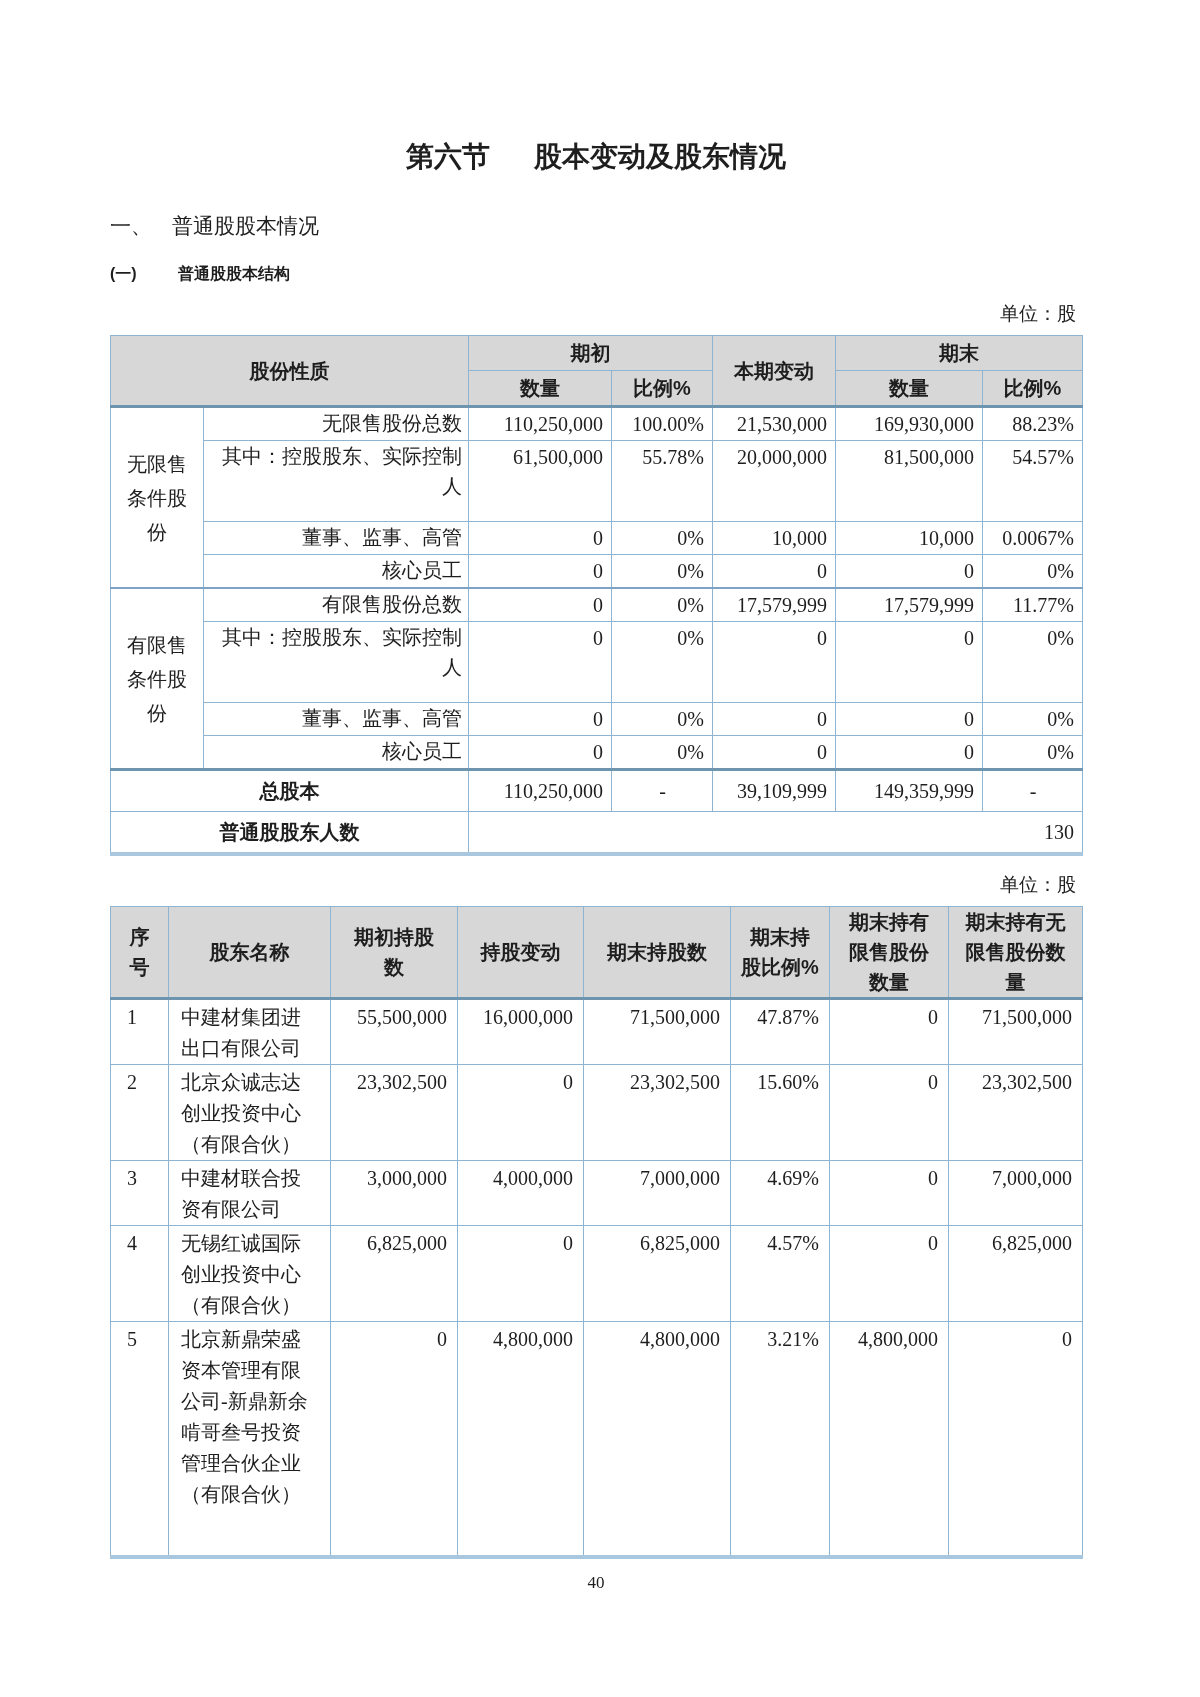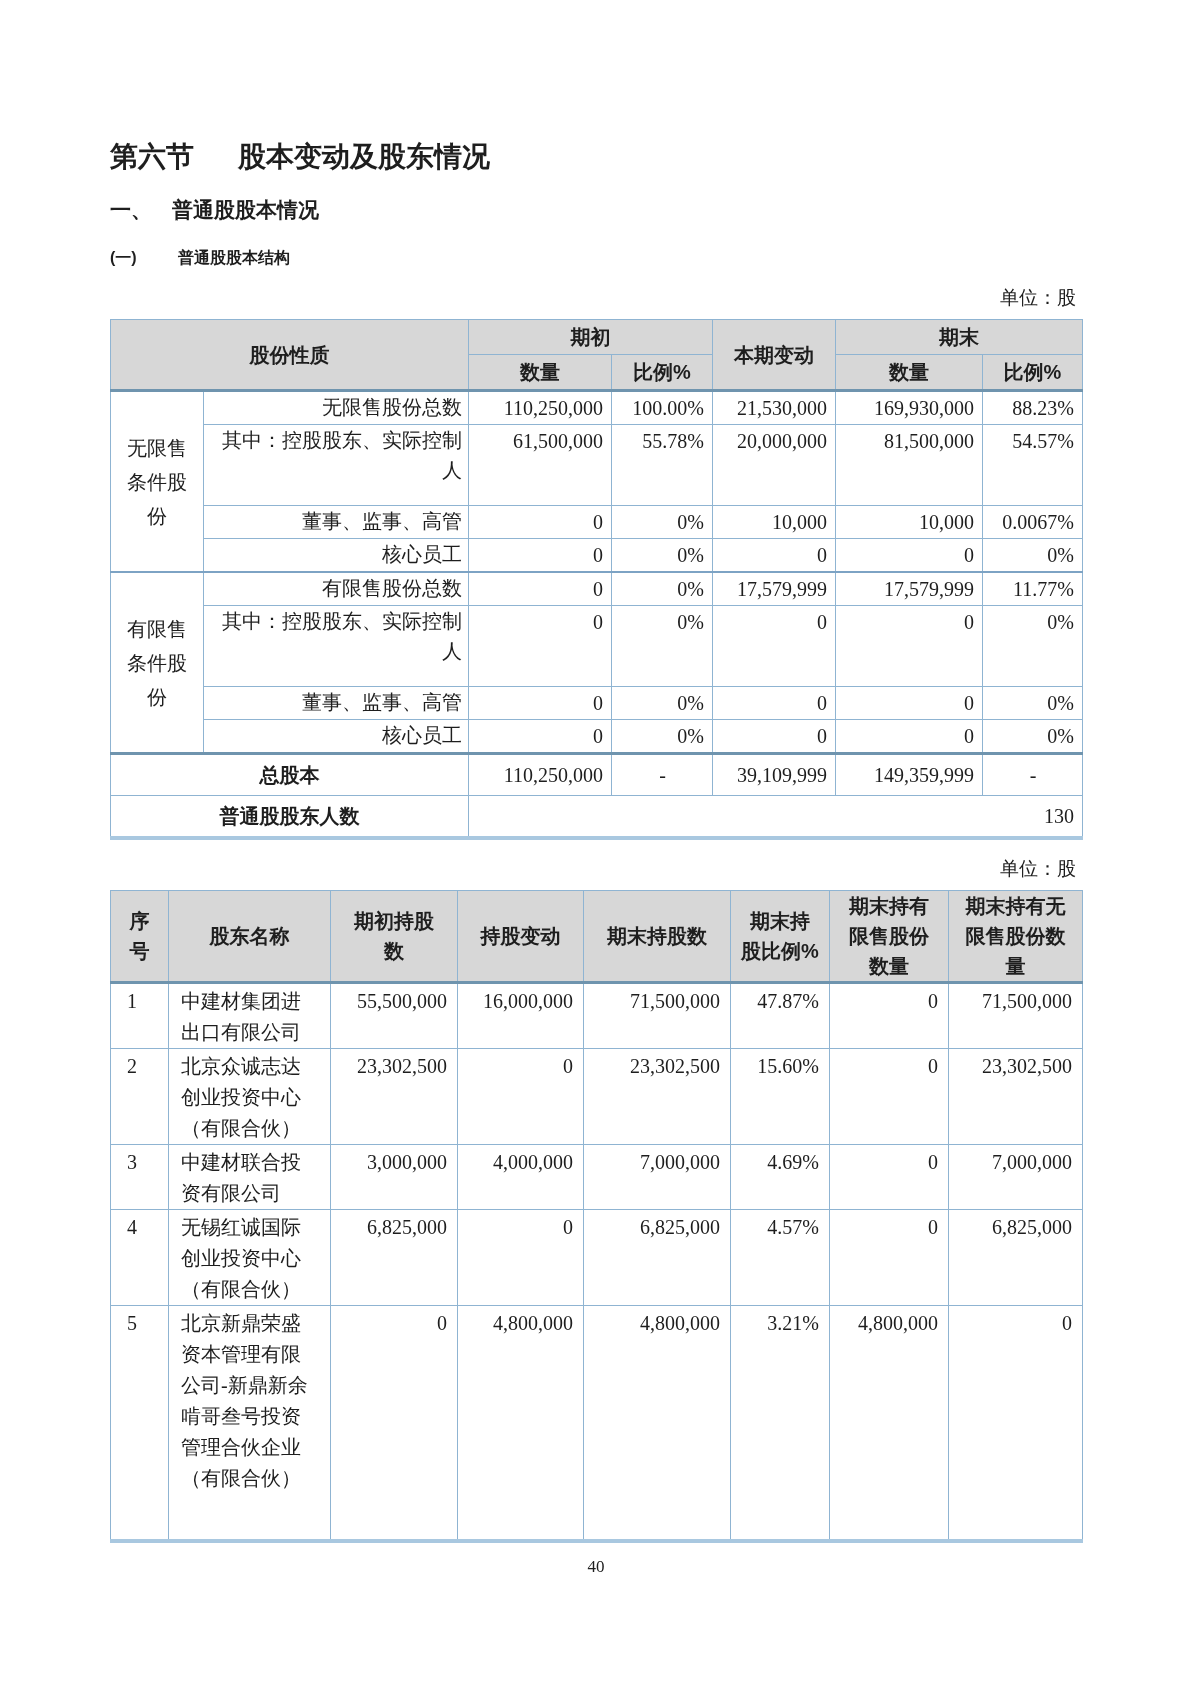--- a/index.html
+++ b/index.html
@@ -1,23 +1,23 @@
 <!DOCTYPE html>
 <html><head>
 <meta charset="utf-8">
 <style>
   html,body{margin:0;padding:0;background:#ffffff;}
   .page{position:relative;width:1200px;height:1697px;box-sizing:border-box;
         padding:138px 118px 0 110px;background:#ffffff;color:#1e1e1e;overflow:hidden;
         font-family:"Liberation Serif","DejaVu Serif",serif;}
-  .title{text-align:left;font-family:"Liberation Sans","DejaVu Sans",sans-serif;
+  .title{text-align:center;font-family:"Liberation Sans","DejaVu Sans",sans-serif;
          font-weight:bold;font-size:28px;margin:0;}
   .title .gap{display:inline-block;width:44px;}
-  .h2row{margin-top:20px;font-family:"Liberation Sans","DejaVu Sans",sans-serif;
-         font-weight:bold;font-size:21px;}
+  .h2row{margin-top:36px;font-family:"Liberation Sans","DejaVu Sans",sans-serif;
+         font-weight:normal;font-size:21px;}
   .h2row .num{display:inline-block;min-width:62px;}
   .h3row{margin-top:24px;font-family:"Liberation Sans","DejaVu Sans",sans-serif;
          font-weight:bold;font-size:16px;}
   .h3row .num{display:inline-block;min-width:68px;}
   .unit{ text-align:right;font-size:19px;margin:16px 6px 8px 0;}
   table.t{border-collapse:collapse;table-layout:fixed;width:972px;
           border:1px solid #8fb4d2;border-bottom:4px solid #a9c8e0;}
   .t th,.t td{border:1px solid #8fb4d2;font-size:20px;overflow:hidden;}
   .t th{background:#d7d7d7;font-family:"Liberation Sans","DejaVu Sans",sans-serif;
         font-weight:bold;text-align:center;vertical-align:middle;

